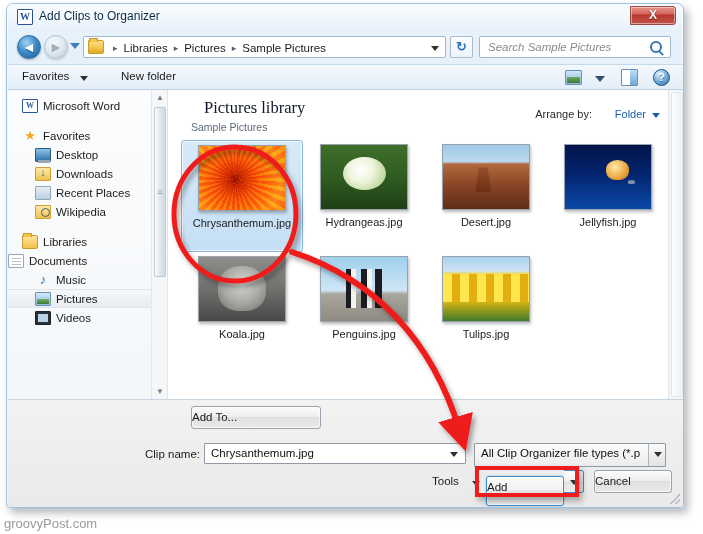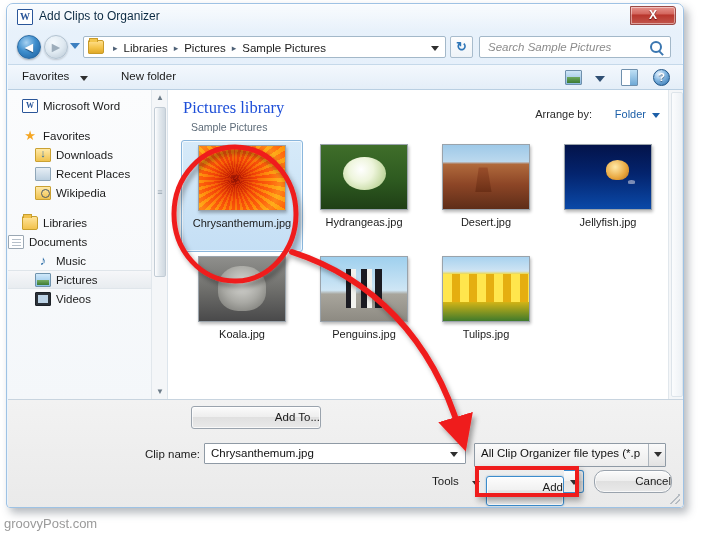--- a/index.html
+++ b/index.html
@@ -230,21 +230,21 @@
   .ico-pic { background:linear-gradient(180deg,#cfe8fa,#8cc0e6); border:1px solid #6f93ad; border-radius:1px; }
   .ico-pic::after { content:""; position:absolute; left:1px; bottom:1px; width:12px; height:5px; background:linear-gradient(180deg,#76ad63,#3d7a33); }
   .ico-vid { background:#2b3138; border:1px solid #1c2127; border-radius:1px; }
   .ico-vid::after {
     content:""; position:absolute; left:2px; top:2px; width:10px; height:8px; background:#bcd3e6;
   }
 
   
   .filepane { position:absolute; left:161px; top:0; width:515px; height:100%; background:#fff; }
   .lib-title {
-    position:absolute; left:14px; top:8px; font-size:16.5px; color:#1d4ed8;
+    position:absolute; left:35px; top:8px; font-size:16.5px; color:#0f172a;
     font-family:"Liberation Serif", serif; white-space:nowrap;
   }
   .lib-sub { position:absolute; left:22px; top:31px; font-size:10.5px; color:#5d6b78; }
   .arrange-lbl { position:absolute; right:92px; top:18px; font-size:11px; color:#2b2b2b; }
   .arrange-val { position:absolute; right:38px; top:18px; font-size:11px; color:#1c5fa8; cursor:pointer; }
   .arrange-caret {
     position:absolute; right:24px; top:23px; width:0; height:0;
     border-left:4px solid transparent; border-right:4px solid transparent;
     border-top:5px solid #1c5fa8; cursor:pointer;
   }
@@ -319,21 +319,21 @@
     background:linear-gradient(90deg,#fbfcfd,#edf1f5); border:1px solid #dde4ea; border-radius:2px; }
 
   
   .bottom {
     position:absolute; left:1px; top:396px; width:676px; height:107px;
     background: linear-gradient(180deg,#f2f2f2 0%, #eaeaea 100%);
   }
   .btn {
     position:absolute; border:1px solid #9aa3ad; border-radius:3px;
     background: linear-gradient(180deg,#fbfbfb 0%, #eeeeee 46%, #e0e0e0 50%, #e9e9e9 100%);
-    font-size:11.5px; color:#1b1b1b; text-align:right; cursor:pointer;
+    font-size:11.5px; color:#1b1b1b; text-align:left; cursor:pointer;
     box-shadow: 0 0 0 1px rgba(255,255,255,.7) inset;
   }
   .addto-btn { left:183px; top:6px; width:130px; height:23px; line-height:21px; }
   .clip-lbl { position:absolute; left:137px; top:48px; font-size:11.5px; color:#1b1b1b; }
   .clip-field {
     position:absolute; left:196px; top:43px; width:262px; height:21px;
     background:#fff; border:1px solid #8f9aa5; border-radius:1px;
   }
   .clip-val { position:absolute; left:6px; top:3px; font-size:11.5px; color:#111; }
   .clip-caret {
@@ -370,21 +370,21 @@
   .add-split {
     position:absolute; left:556px; top:70px; width:20px; height:23px;
     border:1px solid #3c8ccc; border-left:none; border-radius:0 3px 3px 0;
     background: linear-gradient(180deg,#fdfdfd 0%, #f1f1f1 46%, #e3e3e3 50%, #ededed 100%);
     cursor:pointer;
   }
   .add-split::after {
     content:""; position:absolute; left:6px; top:9px; width:0; height:0;
     border-left:4px solid transparent; border-right:4px solid transparent; border-top:5px solid #2f2f2f;
   }
-  .cancel-btn { left:586px; top:70px; width:78px; height:23px; line-height:21px;border-radius:10px; }
+  .cancel-btn { left:586px; top:70px; width:78px; height:23px; line-height:21px; }
   .grip {
     position:absolute; right:4px; bottom:3px; width:10px; height:10px;
     background:
       linear-gradient(135deg, transparent 45%, #b6bcc2 45% 58%, transparent 58%),
       linear-gradient(135deg, transparent 70%, #b6bcc2 70% 83%, transparent 83%);
   }
 
   
   .anno { position:absolute; left:0; top:0; width:703px; height:534px; pointer-events:none; }
   .anno-box {
@@ -463,20 +463,24 @@
 
           <div class="nav-row" style="padding-left:14px">
             <span class="nav-ico ico-word">W</span>
             <span>Microsoft Word</span>
           </div>
           <div class="nav-spacer"></div>
 
           <div class="nav-row" style="padding-left:14px">
             <span class="nav-ico ico-star">★</span>
             <span>Favorites</span>
+          </div>
+          <div class="nav-row" style="padding-left:27px">
+            <span class="nav-ico ico-desktop"></span>
+            <span>Desktop</span>
           </div>
           <div class="nav-row" style="padding-left:27px">
             <span class="nav-ico ico-down"></span>
             <span>Downloads</span>
           </div>
           <div class="nav-row" style="padding-left:27px">
             <span class="nav-ico ico-recent"></span>
             <span>Recent Places</span>
           </div>
           <div class="nav-row" style="padding-left:27px">

